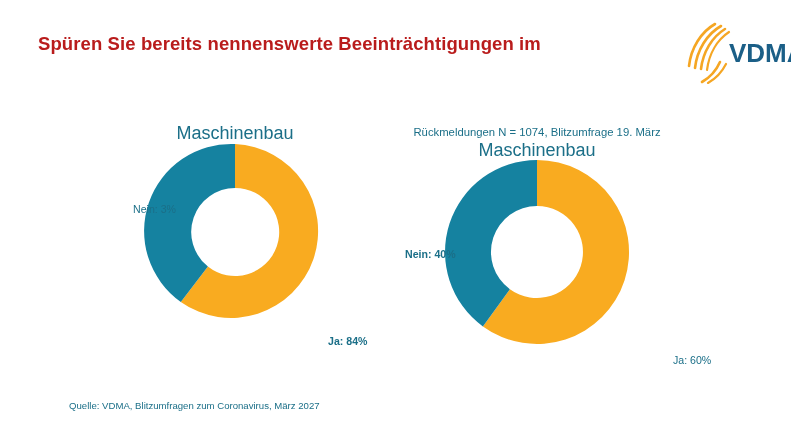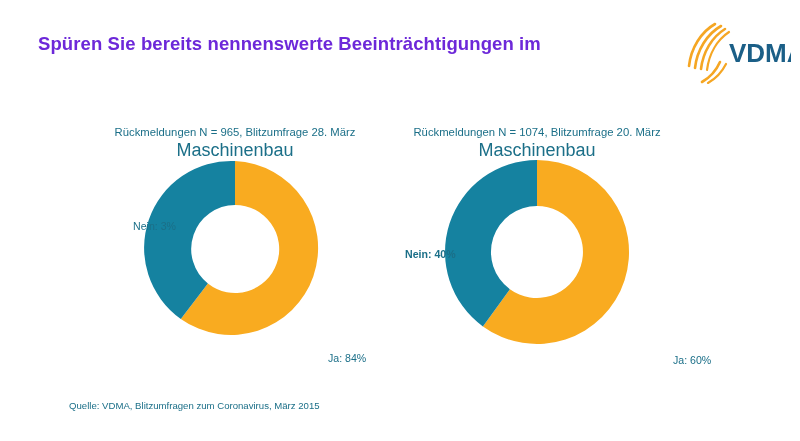--- a/index.html
+++ b/index.html
@@ -24,21 +24,21 @@
   }
 
   
   .title-block {
     position: absolute;
     left: 38px;
     top: 30px;
     width: 600px;
   }
   .title-line {
-    color: #6d28d9;
+    color: #b91c1c;
     font-size: 18.5px;
     font-weight: bold;
     line-height: 27px;
     letter-spacing: 0.1px;
     white-space: nowrap;
   }
 
   
   .logo {
     position: absolute;
@@ -76,21 +76,21 @@
   .donut-wrap svg { display: block; overflow: visible; }
 
   
   .dlabel {
     position: absolute;
     color: #1b6f88;
     font-size: 10.6px;
     white-space: nowrap;
   }
   .lbl-nein-left  { left: 78px;  top: 60px; }
-  .lbl-ja-left    { left: 273px; top: 192px; }
+  .lbl-ja-left    { left: 273px; top: 192px; font-weight: bold; }
   .lbl-nein-right { left: 48px;  top: 88px; font-weight: bold; }
   .lbl-ja-right   { left: 281px; top: 194px; margin-left: 35px; }
 
   
   .source {
     position: absolute;
     left: 69px;
     top: 400px;
     color: #1b6f88;
     font-size: 9.6px;
@@ -115,21 +115,20 @@
         <path d="M28 48 C 30 32, 38 18, 50 10" stroke-width="2.2"></path>
         <path d="M23 60 C 30 56, 37 49, 41 40" stroke-width="2.6"></path>
         <path d="M29 61 C 36 57, 43 50, 47 42" stroke-width="2.2"></path>
       </g>
       <text x="50" y="40" font-family="Liberation Sans, sans-serif" font-size="26" font-weight="bold" fill="#1b5f87">VDMA</text>
     </svg>
   </div>
 
   <div class="chart-block left">
     <div class="chart-head">
-      <div>Rückmeldungen N = 965, Blitzumfrage 28. März</div>
       <div class="sub">Maschinenbau</div>
     </div>
 
     <div class="donut-wrap left">
       <svg width="360" height="215" viewBox="0 0 360 215" xmlns="http://www.w3.org/2000/svg">
 
         <path d="M 180 1
                  A 87 87 0 1 1 125.8 158.9
                  L 152.9 123.5
                  A 44 44 0 1 0 180 45
@@ -142,21 +141,21 @@
                  Z" fill="#1582a0"></path>
       </svg>
 
       <div class="dlabel lbl-nein-left">Nein: 3%</div>
       <div class="dlabel lbl-ja-left">Ja: 84%</div>
     </div>
   </div>
 
   <div class="chart-block right">
     <div class="chart-head">
-      <div>Rückmeldungen N = 1074, Blitzumfrage 20. März</div>
+      <div>Rückmeldungen N = 1074, Blitzumfrage 19. März</div>
       <div class="sub">Maschinenbau</div>
     </div>
 
     <div class="donut-wrap right">
       <svg width="360" height="215" viewBox="0 0 360 215" xmlns="http://www.w3.org/2000/svg">
 
         <path d="M 180 0
                  A 92 92 0 1 1 125.9 166.4
                  L 152.9 129.2
                  A 46 46 0 1 0 180 46
@@ -167,15 +166,15 @@
                  L 180 46
                  A 46 46 0 0 0 152.9 129.2
                  Z" fill="#1582a0"></path>
       </svg>
 
       <div class="dlabel lbl-nein-right">Nein: 40%</div>
       <div class="dlabel lbl-ja-right">Ja: 60%</div>
     </div>
   </div>
 
-  <div class="source">Quelle: VDMA, Blitzumfragen zum Coronavirus, März 2015</div>
+  <div class="source">Quelle: VDMA, Blitzumfragen zum Coronavirus, März 2027</div>
 
 </div>
 
 </body></html>

